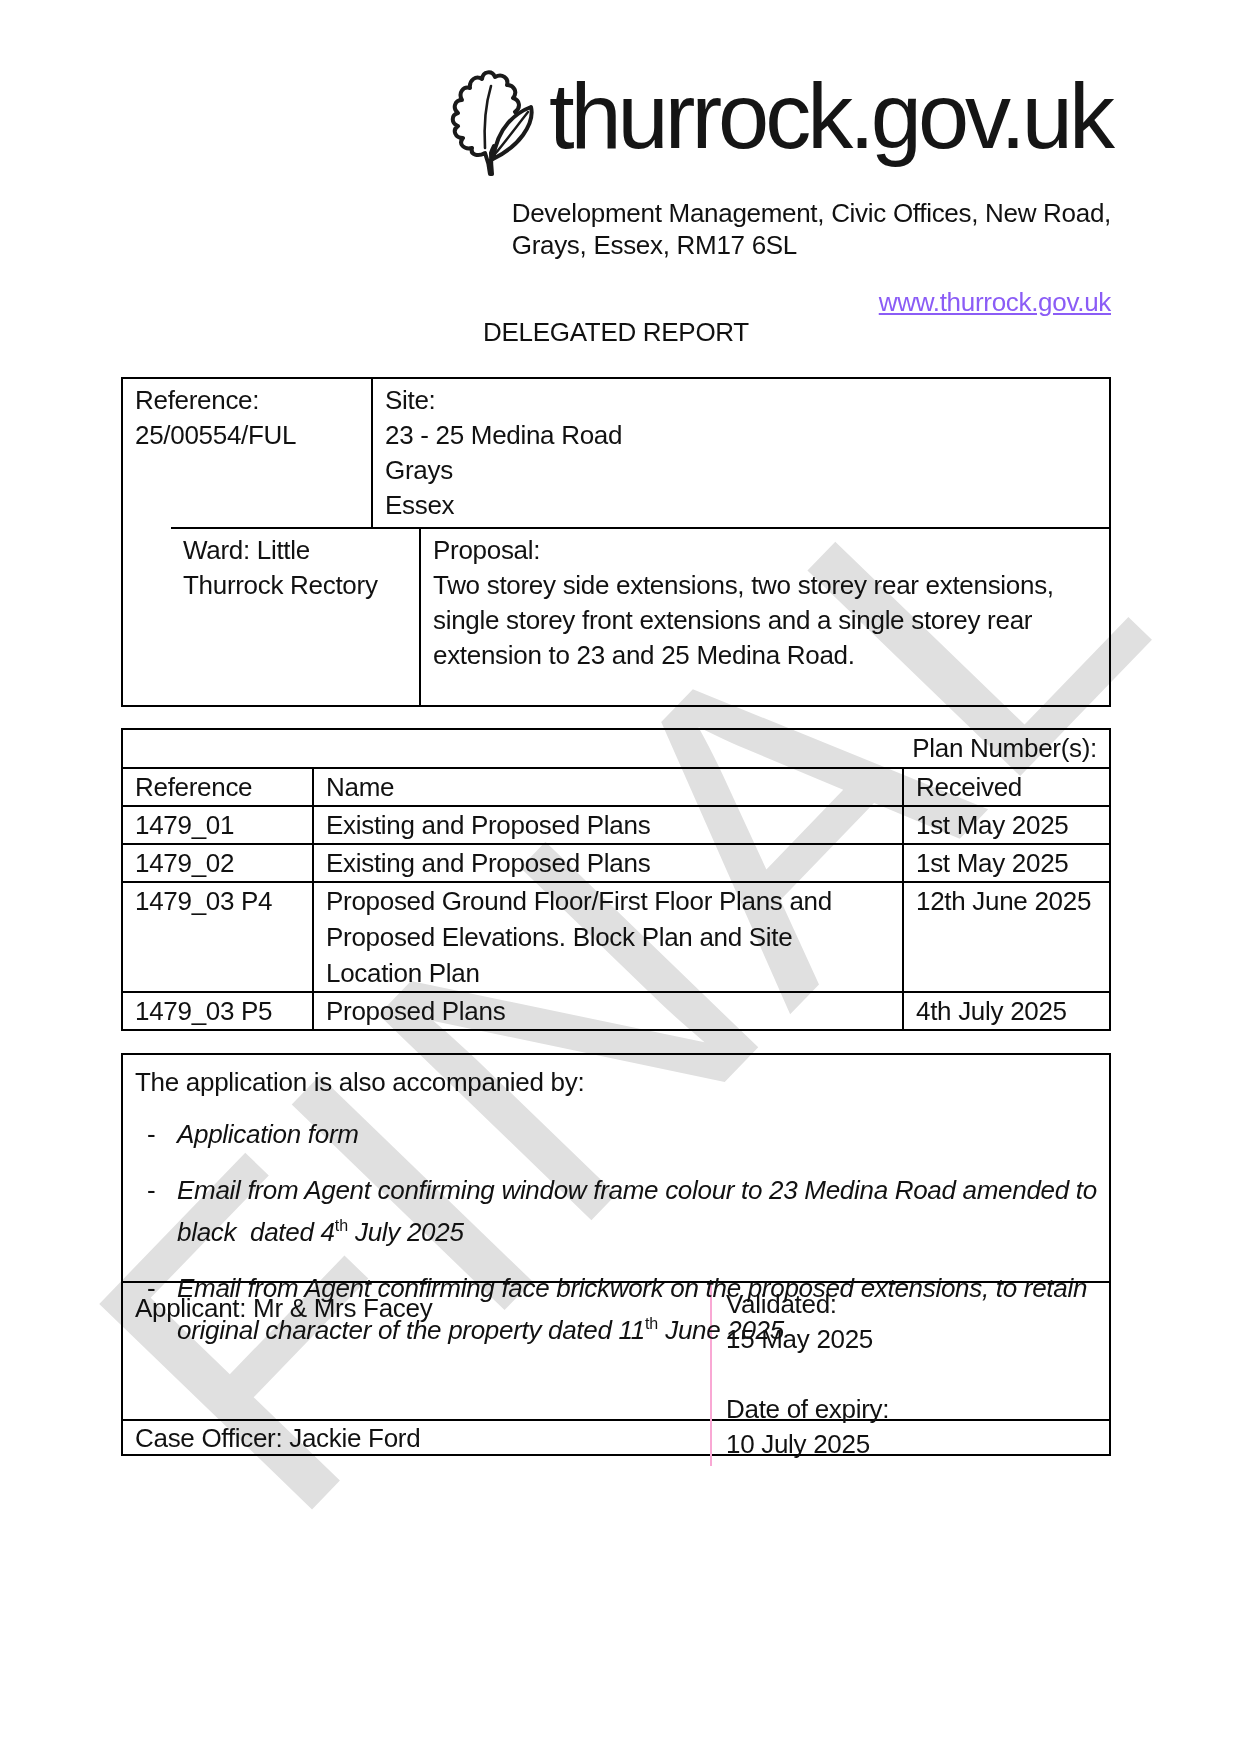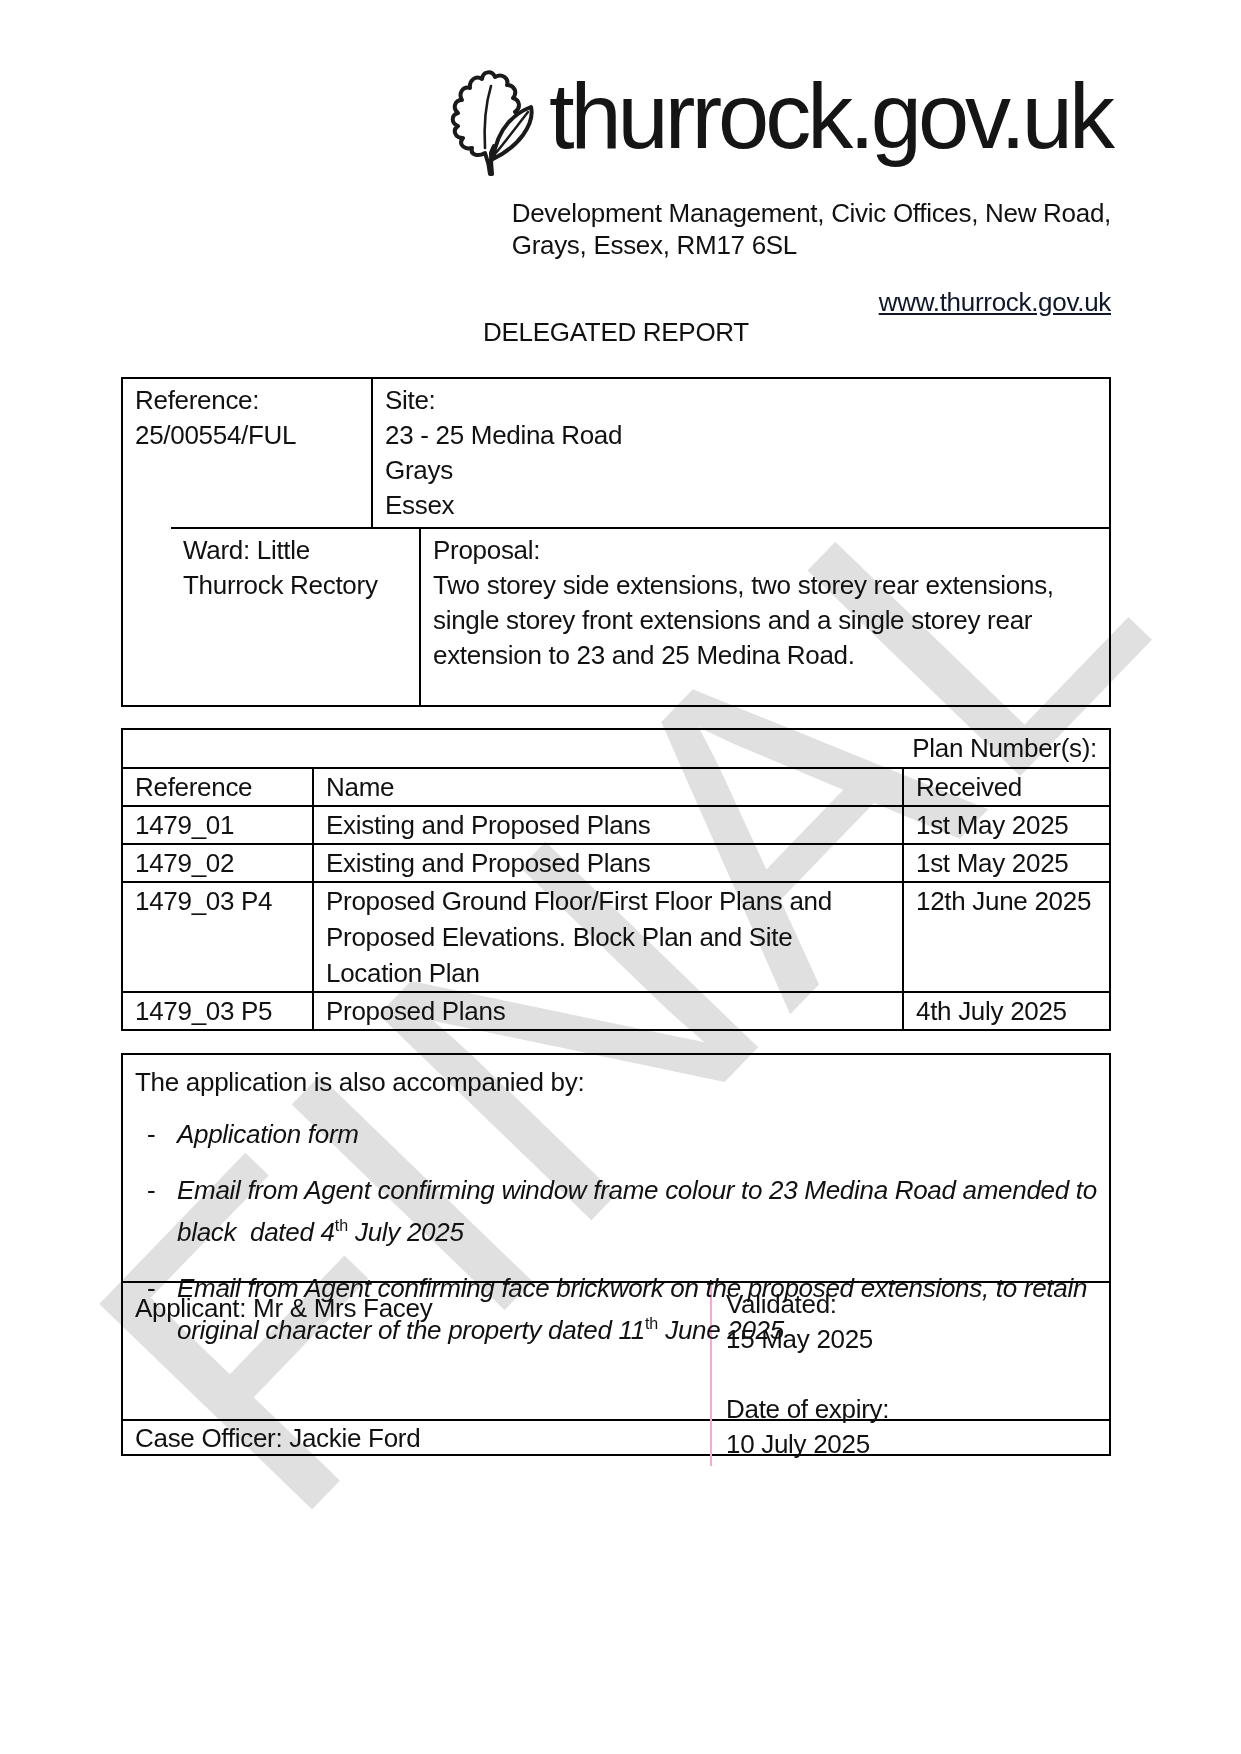--- a/index.html
+++ b/index.html
@@ -16,21 +16,21 @@
     z-index:0; white-space:nowrap; user-select:none;
   }
   .layer { position:absolute; z-index:1; }
 
   
   .logo-row { top:62px; right:130px; display:flex; align-items:center; gap:14px; }
   .logo-leaf { width:92px; height:118px; flex:0 0 auto; }
   .logo-text { font-size:92px; letter-spacing:-4px; color:#151515; line-height:1; padding-bottom:10px; }
   .address { top:197px; right:130px; text-align:left; font-size:26px; line-height:32px; }
   .weblink { top:287px; right:130px; font-size:26px; }
-  .weblink a { color:#0f172a; text-decoration:underline; }
+  .weblink a { color:#8b5cf6; text-decoration:underline; }
   .doc-title { top:317px; left:121px; width:990px; text-align:center; font-size:26px; }
 
   
   .btable { left:121px; width:990px; border:2px solid #000; font-size:26px; }
   .cell { padding:4px 12px; line-height:35px; }
 
   
   .t1-row { display:grid; grid-template-columns:248px 1fr; }
   .t1-row + .t1-row { border-top:2px solid #000; }
   .t1-row > .cell + .cell { border-left:2px solid #000; }

